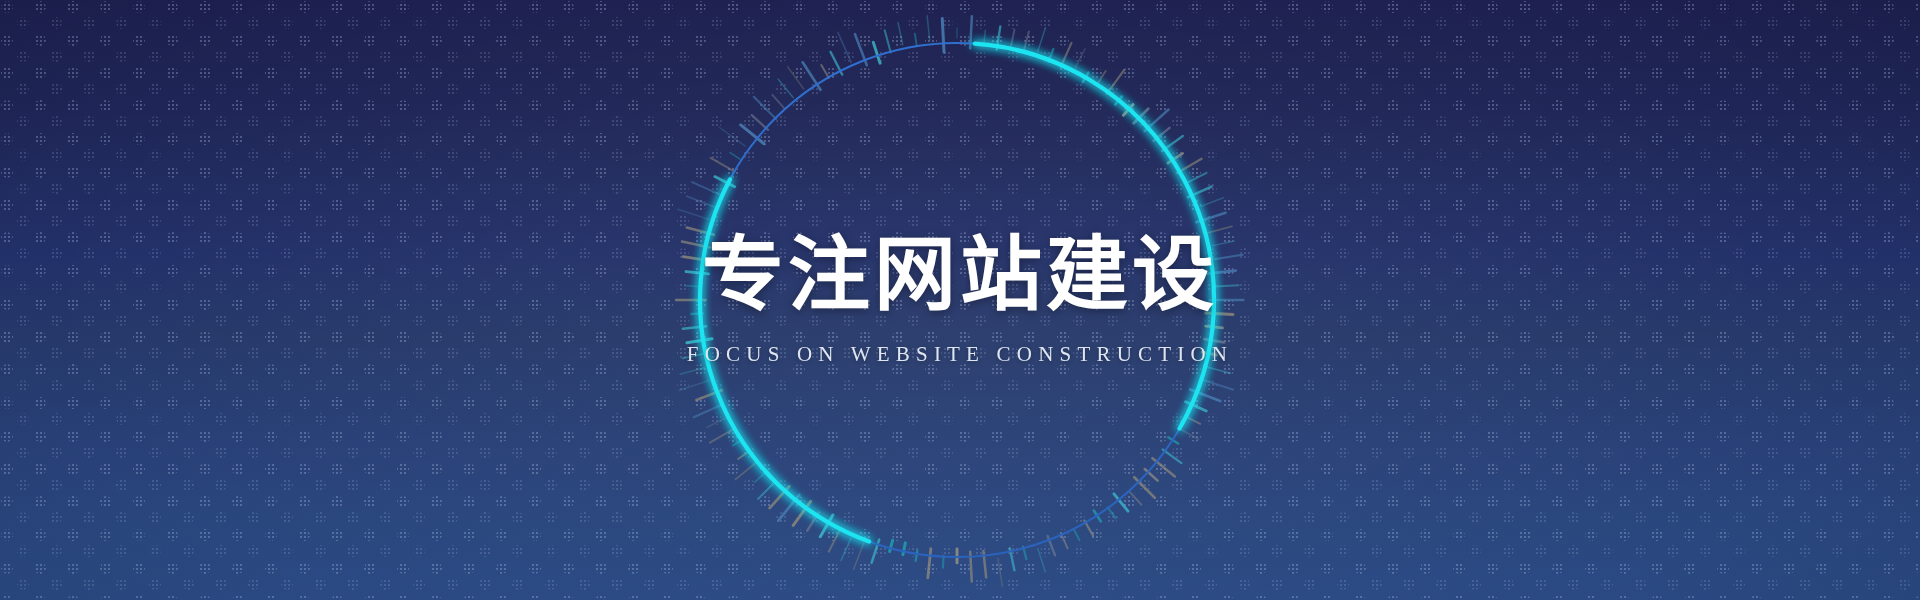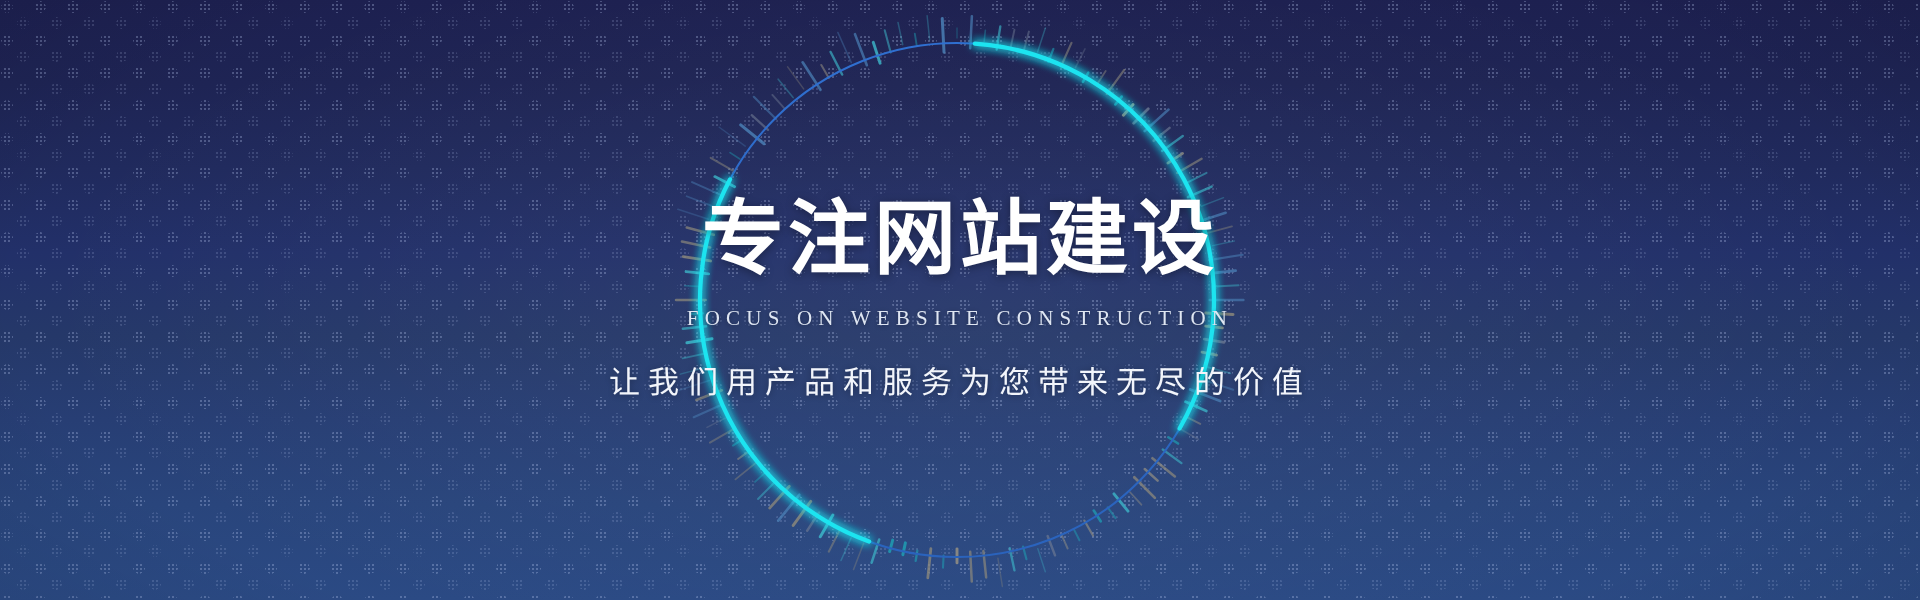--- a/index.html
+++ b/index.html
@@ -288,16 +288,15 @@
       <g filter="url(#cyanGlow)">
         <path id="arc-a" fill="none" stroke="#1fe4f0" stroke-width="4.2" stroke-linecap="round" d="M 17.93 -256.37 A 257 257 0 0 1 222.57 128.50"></path>
         <path id="arc-b" fill="none" stroke="#1fe4f0" stroke-width="4.2" stroke-linecap="round" d="M -87.90 241.50 A 257 257 0 0 1 -226.92 -120.65"></path>
       </g>
     </svg>
   </div>
 
   <div class="content">
     <h1 class="title-main">专注网站建设</h1>
     <div class="title-en">FOCUS ON WEBSITE CONSTRUCTION</div>
-    <div class="title-sub">让我们用产品和服务为您带来无尽的价值</div>
   </div>
 
 </div>
 
 </body></html>

